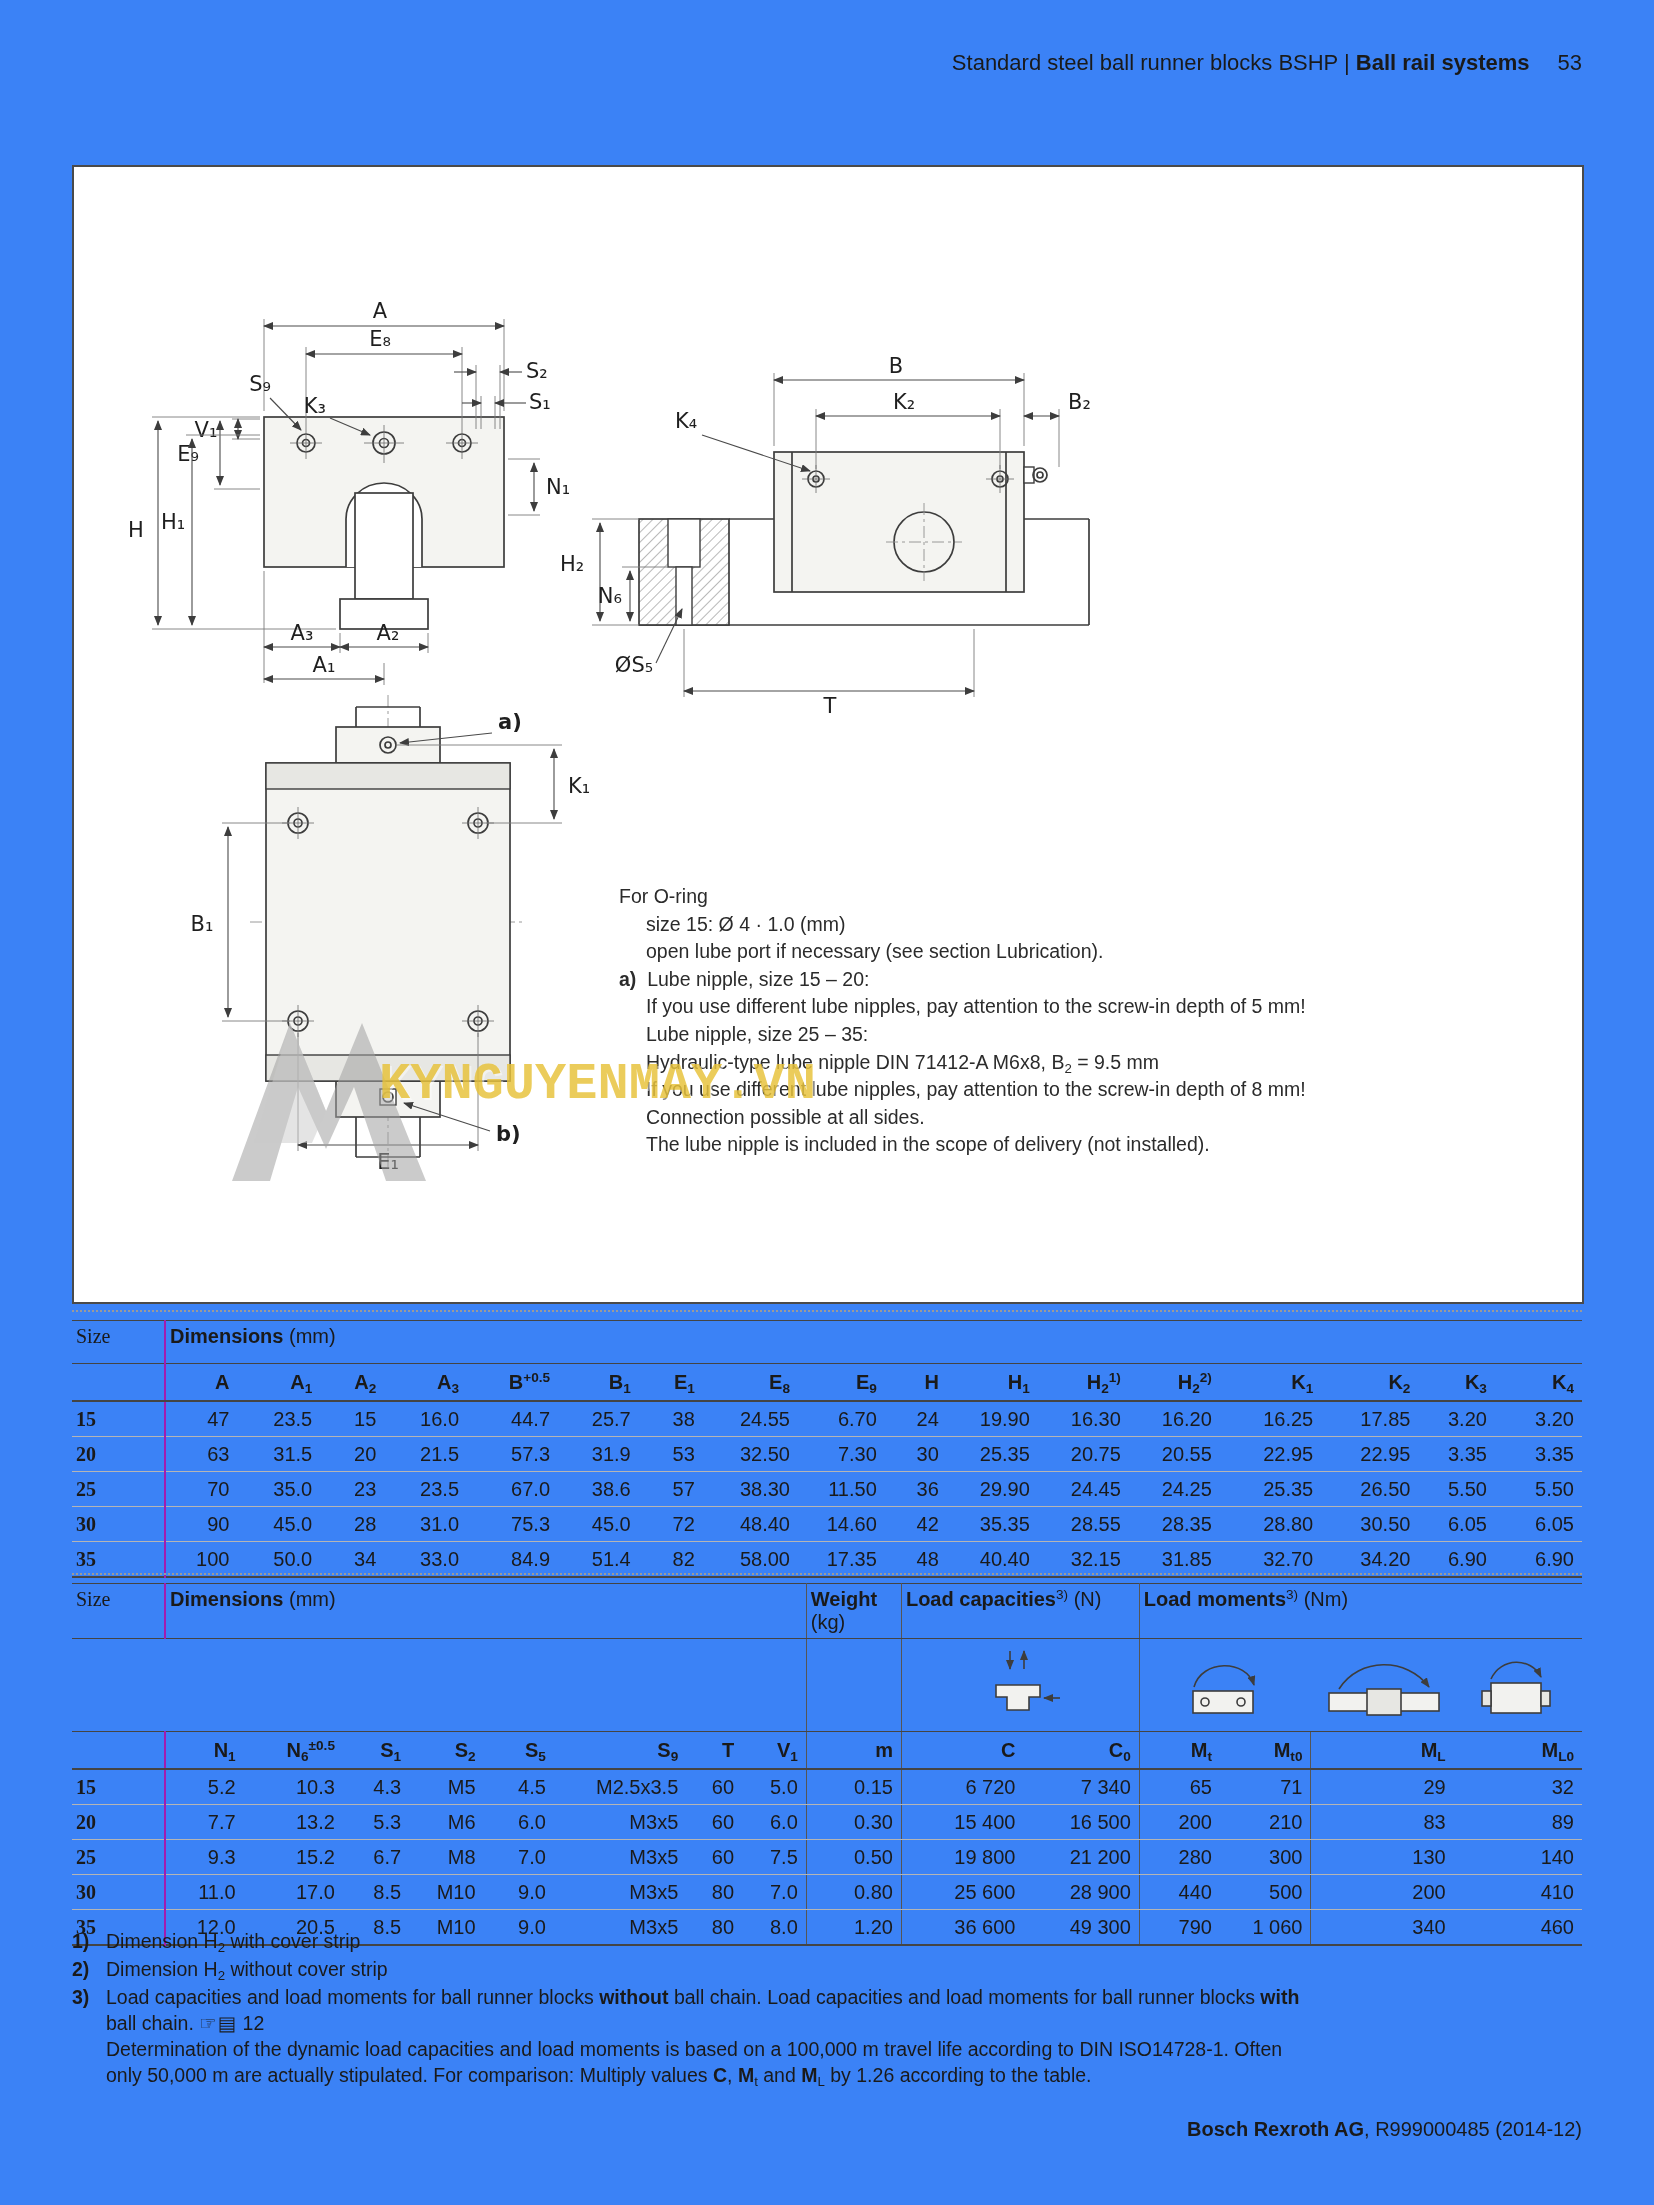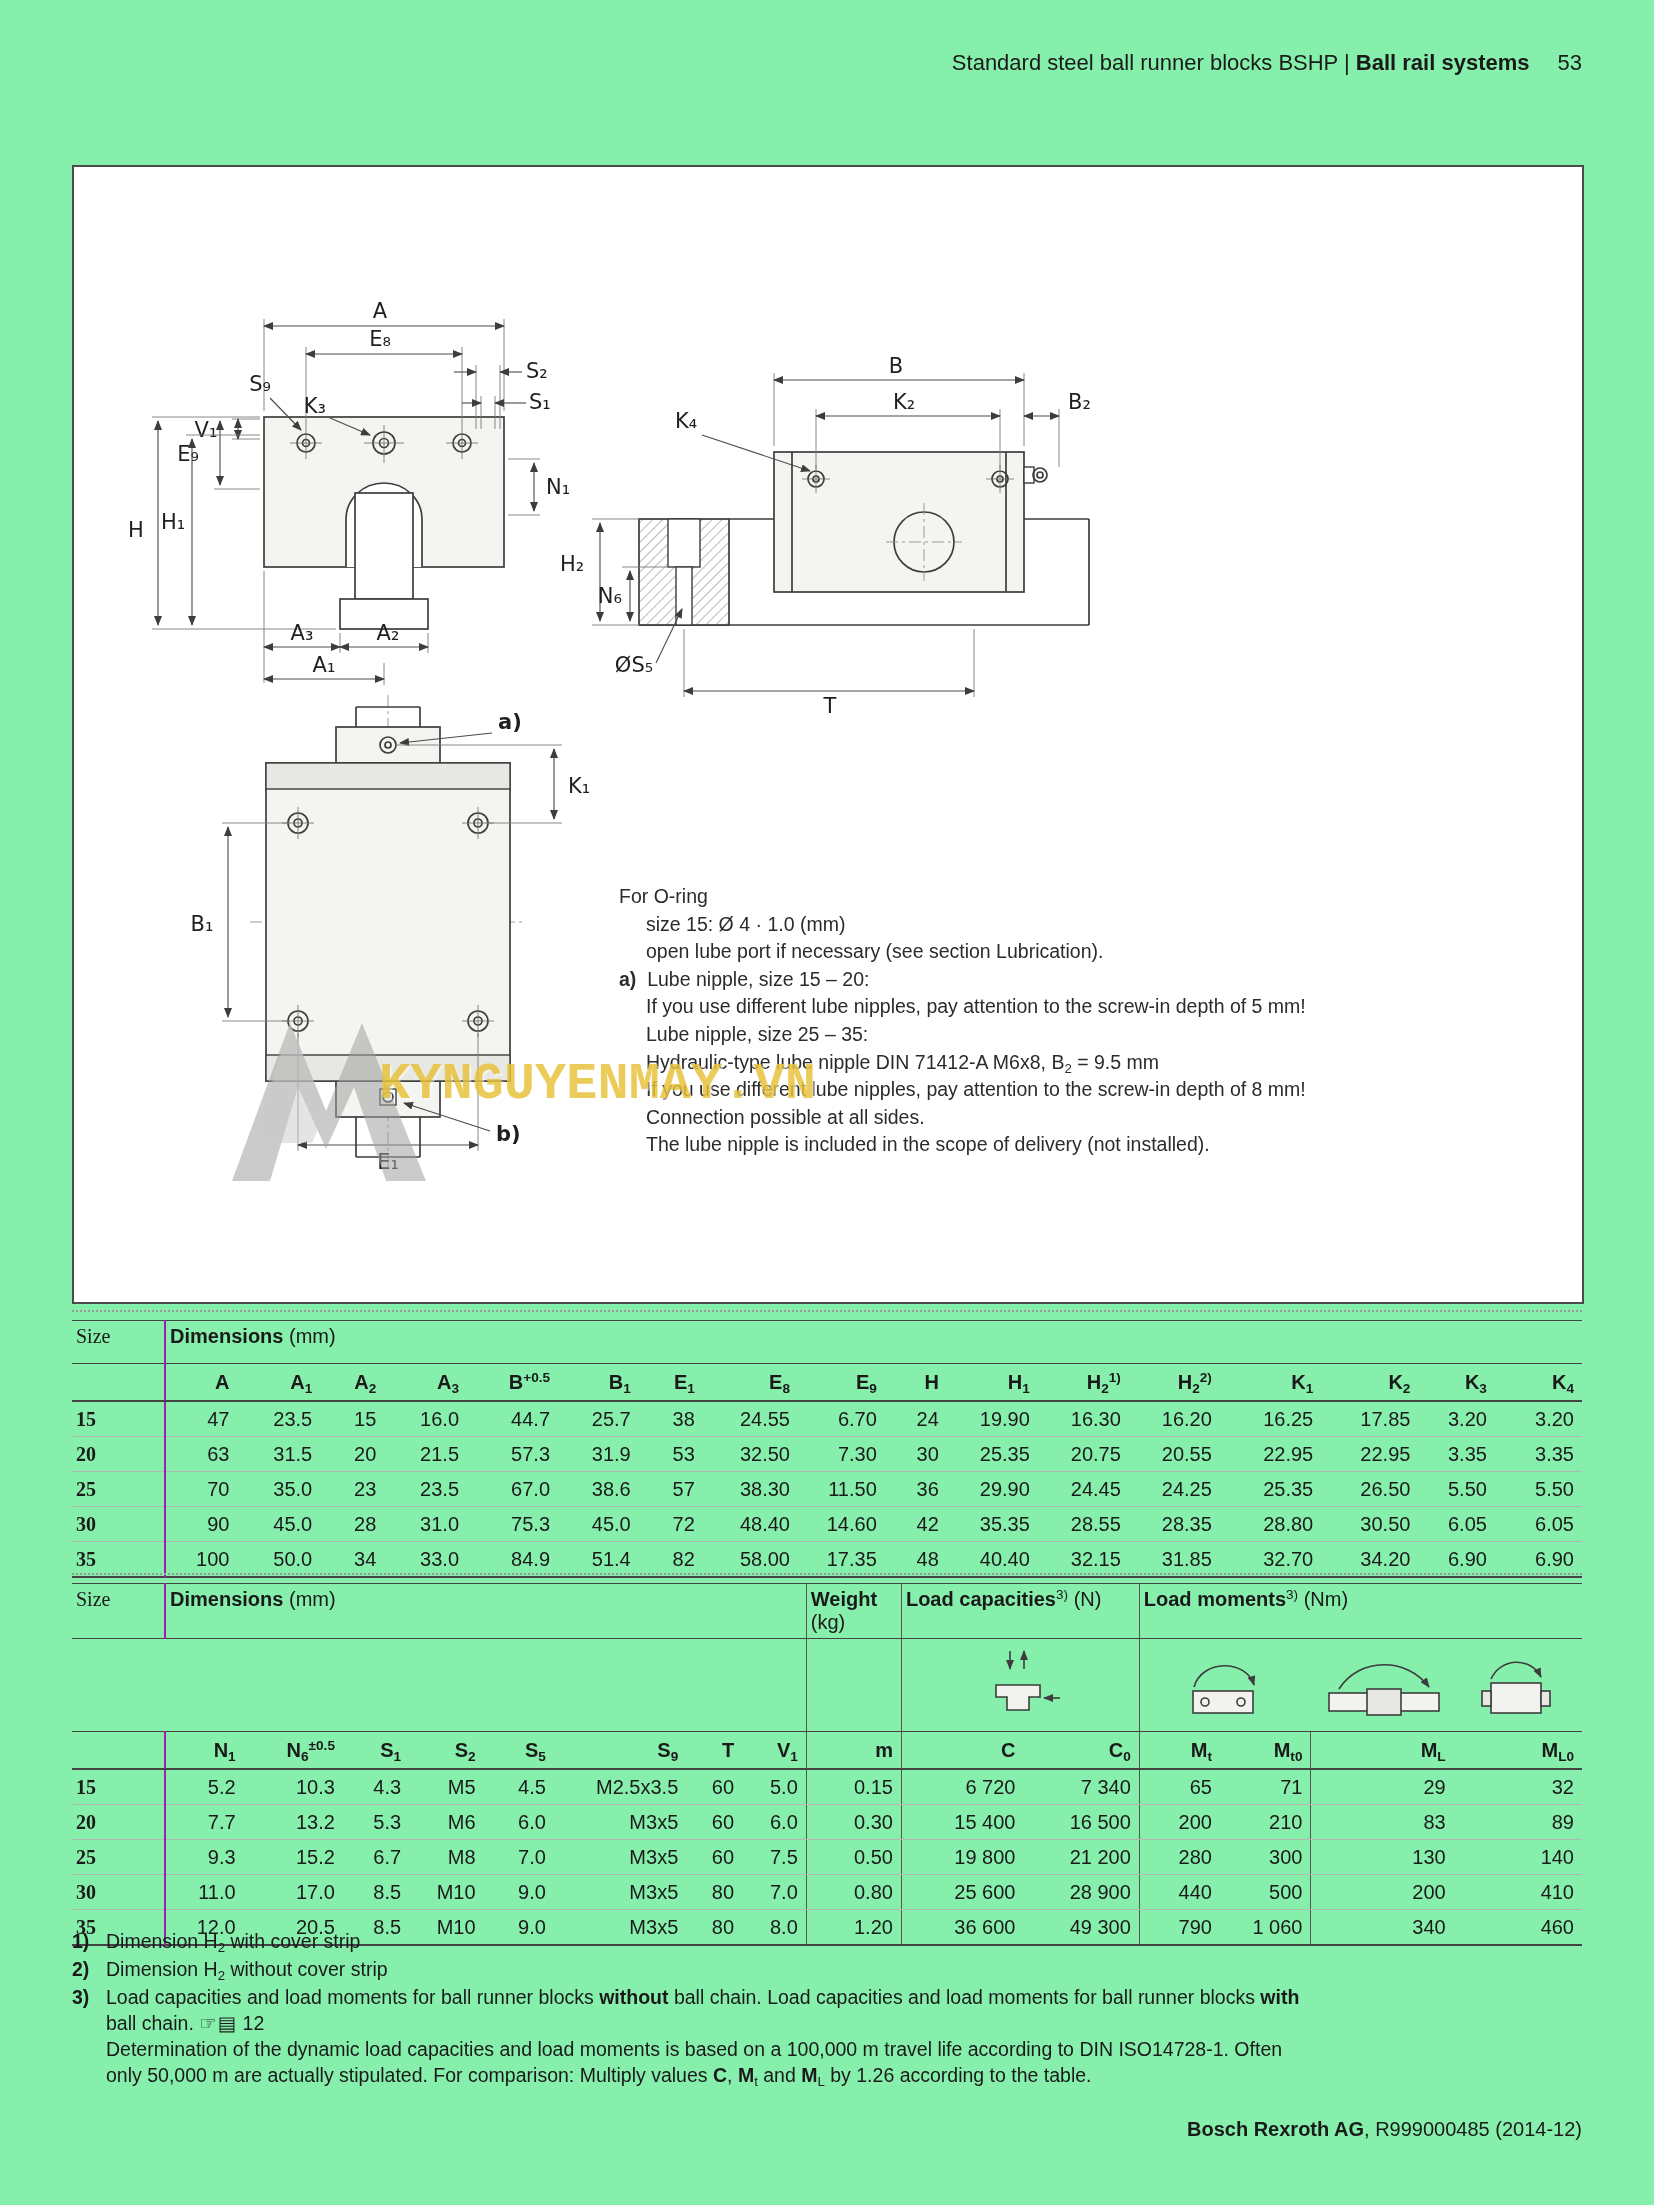--- a/index.html
+++ b/index.html
@@ -1,16 +1,16 @@
 <!DOCTYPE html>
 <html><head>
 <meta charset="utf-8">
 <style>
   html,body{margin:0;padding:0;background:#ffffff;}
-  .page{position:relative;width:1654px;height:2205px;background:#86efac;overflow:hidden;
+  .page{position:relative;width:1654px;height:2205px;background:#3b82f6;overflow:hidden;
         font-family:"Liberation Sans",sans-serif;color:#1a1a1a;}
   
   .doc-header{position:absolute;top:50px;right:72px;display:flex;align-items:baseline;gap:28px;font-size:22px;}
   .doc-header .pg{font-weight:normal;}
   
   .fig{position:absolute;left:72px;top:165px;width:1508px;height:1135px;border:2px solid#4a4a4a;background:#fff;}
   .drawing{position:absolute;left:0;top:0;width:1508px;height:1135px;}
   .drawing text{font-family:"DejaVu Sans",sans-serif;font-size:21px;fill:#1f1f1f;text-anchor:middle;}
   .drawing text.bold{font-weight:bold;}
   .drawing .ta-s{text-anchor:start;} .drawing .ta-e{text-anchor:end;}

